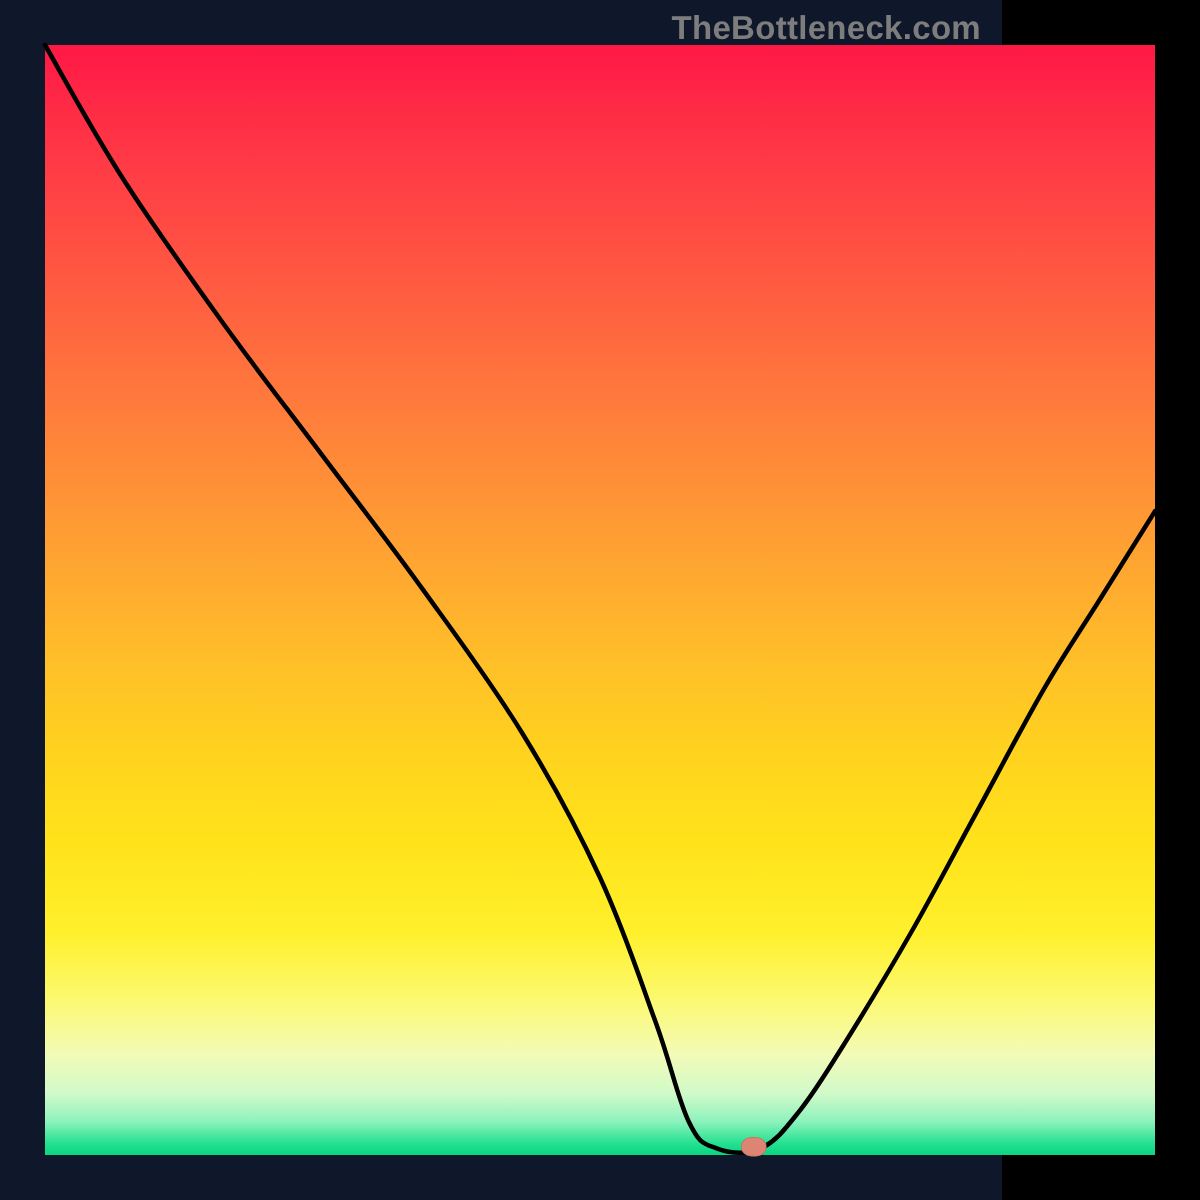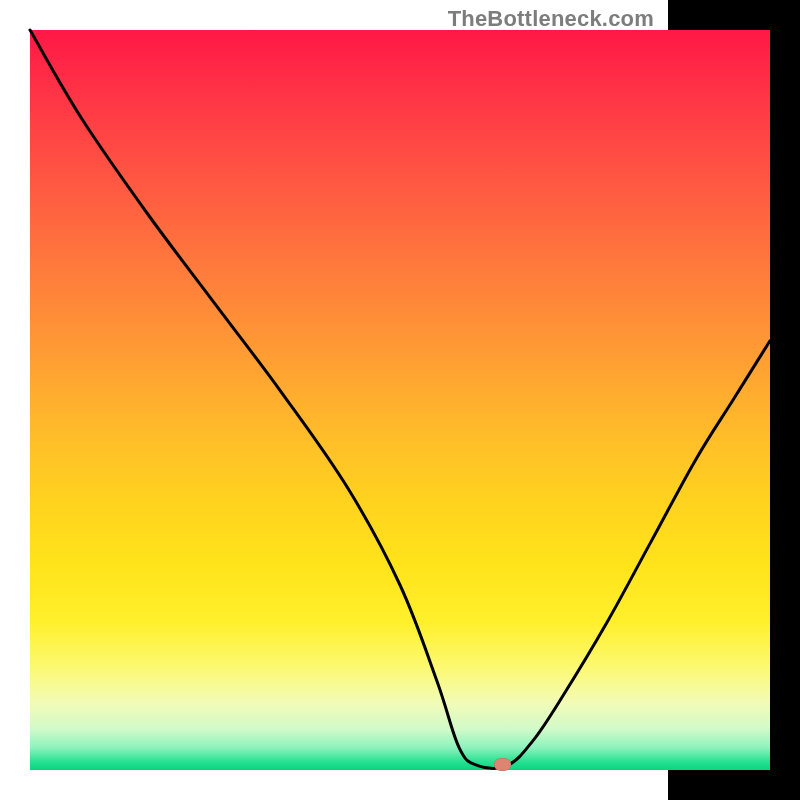--- a/index.html
+++ b/index.html
@@ -8,21 +8,21 @@
     width: 800px;
     height: 800px;
     background: #000;
     font-family: Arial, Helvetica, sans-serif;
     overflow: hidden;
   }
   .frame {
     position: relative;
     width: 668px;
     height: 800px;
-    background: #ffffff;
+    background: #0f172a;
   }
   .watermark {
     position: absolute;
     top: 6px;
     right: 14px;
     font-size: 22px;
     font-weight: 600;
     color: #7d7d7d;
     letter-spacing: 0.2px;
     user-select: none;

